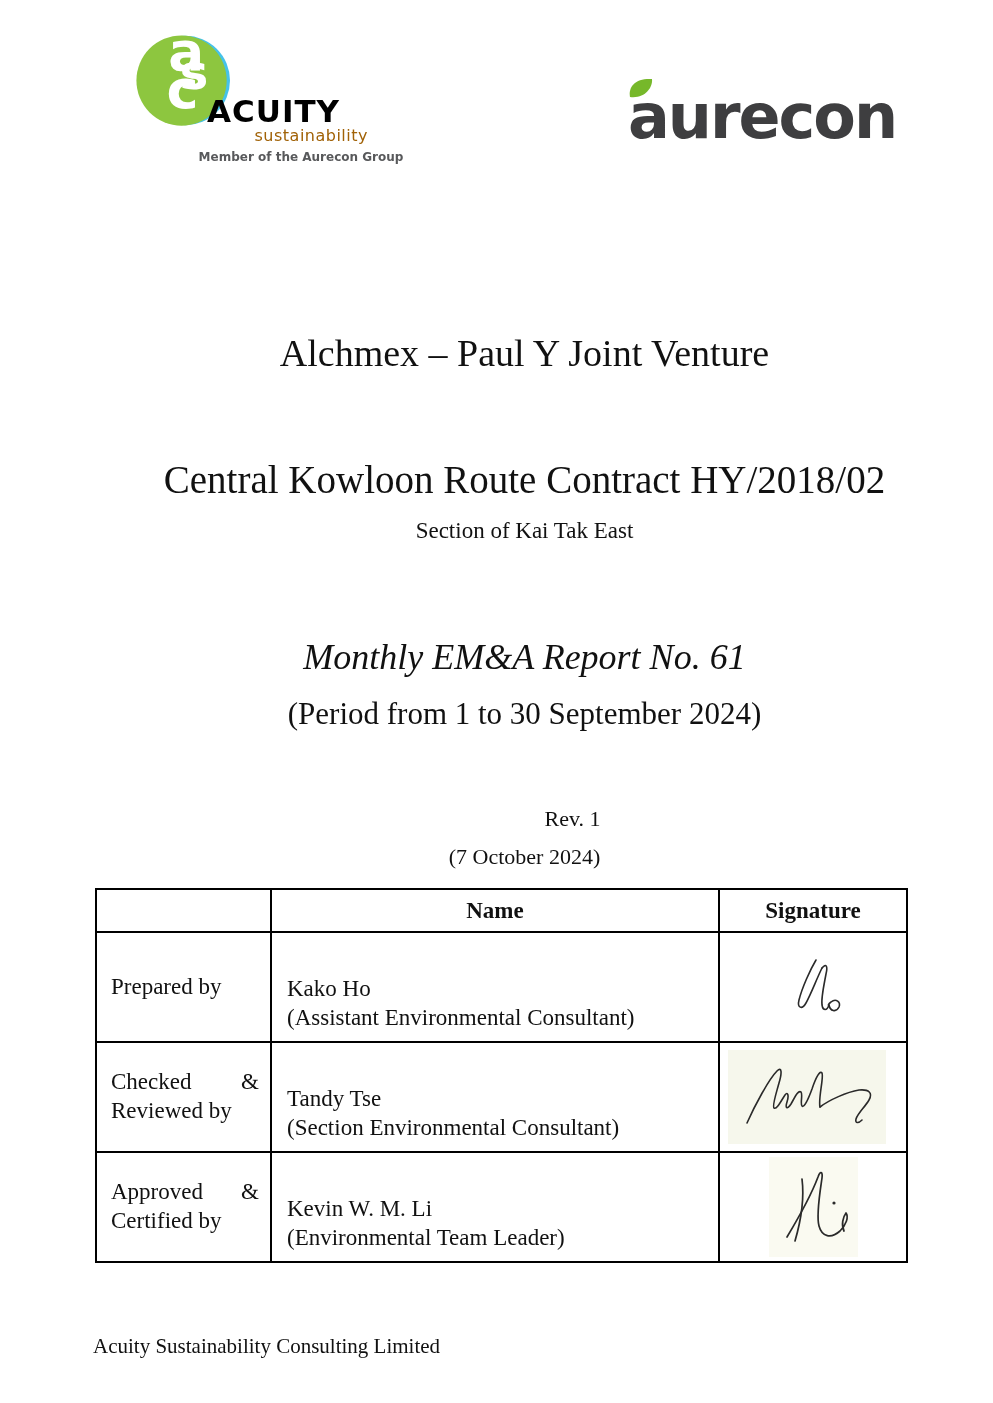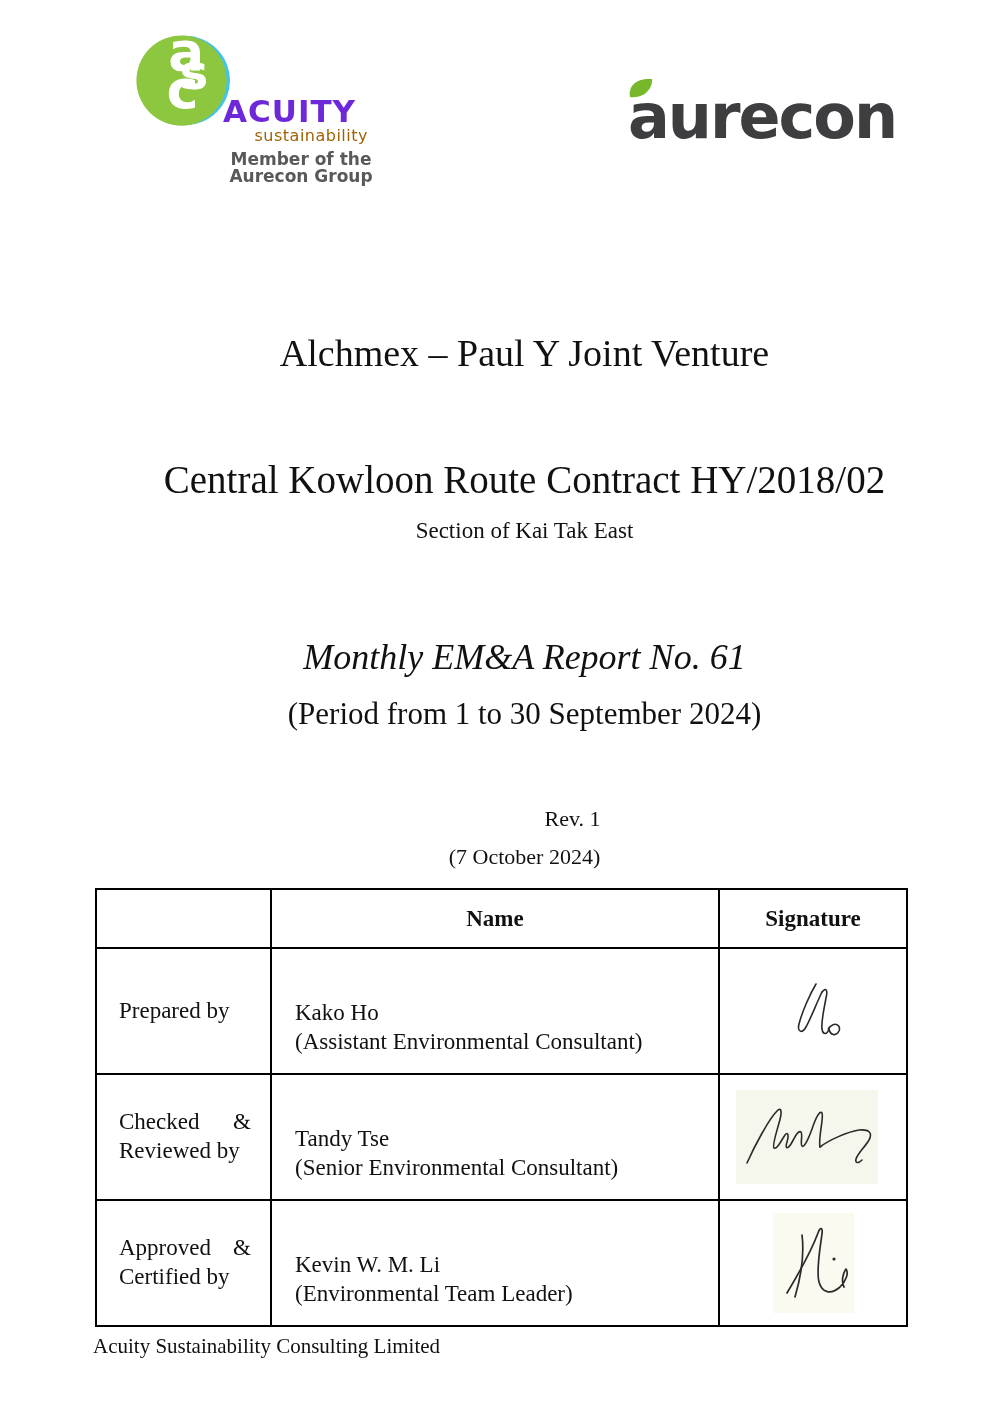--- a/index.html
+++ b/index.html
@@ -6,33 +6,33 @@
   .page {
     position:relative; width:993px; height:1403px; background:#ffffff;
     font-family:"Liberation Serif","DejaVu Serif",serif; color:#111;
     overflow:hidden;
   }
 
   
   .acuity-logo { position:absolute; left:135px; top:33px; width:235px; height:100px; }
   .acuity-mark { position:absolute; left:0; top:0; }
   .acuity-wordmark {
-    position:absolute; left:88px; top:63px;
-    font-family:"DejaVu Sans","Liberation Sans",sans-serif;
-    font-weight:bold; font-size:31px; letter-spacing:1px; color:#6d28d9; line-height:1;
+    position:absolute; left:72px; top:63px;
+    font-family:"DejaVu Sans","Liberation Sans",sans-serif;
+    font-weight:bold; font-size:31px; letter-spacing:1px; color:#000000; line-height:1;
   }
   .acuity-tagline {
     position:absolute; left:88px; top:95px; width:145px; text-align:right;
     font-family:"DejaVu Sans","Liberation Sans",sans-serif;
     font-size:16px; color:#a16207; letter-spacing:0.5px; line-height:1;
   }
   .acuity-member {
     position:absolute; left:60px; top:118px; width:212px; text-align:center;
     font-family:"DejaVu Sans","Liberation Sans",sans-serif;
-    font-weight:bold; font-size:17px; color:#58595B; line-height:1;
+    font-weight:bold; font-size:12px; color:#58595B; line-height:1;
   }
   .aurecon-logo { position:absolute; left:620px; top:40px; width:285px; height:75px;margin-top:35px; }
   .aurecon-wordmark {
     position:absolute; left:8px; top:11px;
     font-family:"DejaVu Sans","Liberation Sans",sans-serif;
     font-weight:bold; font-size:62px; letter-spacing:-2px; color:#3E3E40; line-height:1;
   }
   .aurecon-leaf { position:absolute; left:7px; top:1px; }
 
   
@@ -44,21 +44,21 @@
   .doc-period       { top:696px; font-size:31px; }
   .doc-rev          { top:806px; font-size:22px;margin-left:48px; }
   .doc-revdate      { top:833px; font-size:22px;margin-top:11px; }
 
   
   .approval-table {
     position:absolute; left:95px; top:888px;
     border-collapse:collapse; table-layout:fixed; width:811px;
     font-size:23px; color:#111;
   }
-  .approval-table td { border:2px solid #000; vertical-align:middle; padding:12px; }
+  .approval-table td { border:2px solid #000; vertical-align:middle; padding:4px; }
   .col-role { width:175px; }
   .col-name { width:448px; }
   .col-sig  { width:188px; }
   .header-row td { height:33px; text-align:center; font-weight:bold; }
   .body-row td { height:84px; }
   .role-cell { padding:4px 7px 4px 10px; line-height:1.25; }
   .role-split { display:flex; justify-content:space-between; }
   .name-cell { padding:4px 8px 4px 11px; line-height:1.26;margin-top:34px; }
   .sig-cell { position:relative; height:100%; }
   .sigwrap { position:relative; width:100%; height:100%; min-height:84px;
@@ -147,21 +147,21 @@
             <div class="role-split">
               <span>Checked</span>
               <span>&amp;</span>
             </div>
             <div>Reviewed by</div>
           </div>
         </td>
         <td>
           <div class="name-cell">
             <div>Tandy Tse</div>
-            <div>(Senior Environmental Consultant)</div>
+            <div>(Section Environmental Consultant)</div>
           </div>
         </td>
         <td class="sig-cell">
           <div class="sigwrap">
             <div class="sig-tint tint-tandy"></div>
             <svg width="152" height="72" viewBox="0 0 152 72" fill="none" stroke="#2a2a2a" stroke-width="1.6" stroke-linecap="round" stroke-linejoin="round">
               <path d="M10,62 C18,44 32,18 40,10 C45,5 45,12 42,22 C39,33 35,45 37,47 C40,49 45,38 48,34 C51,30 52,35 50,41 C48,47 50,49 54,43 C58,36 61,29 64,31 C66,33 63,43 65,45 C67,47 71,39 75,28 C79,16 83,9 85,12 C87,16 81,38 83,46"></path>
               <path d="M83,46 C92,39 110,31 122,29 C132,28 136,32 132,39 C128,46 121,52 119,58 C118,62 121,63 125,59"></path>
             </svg>
           </div>

